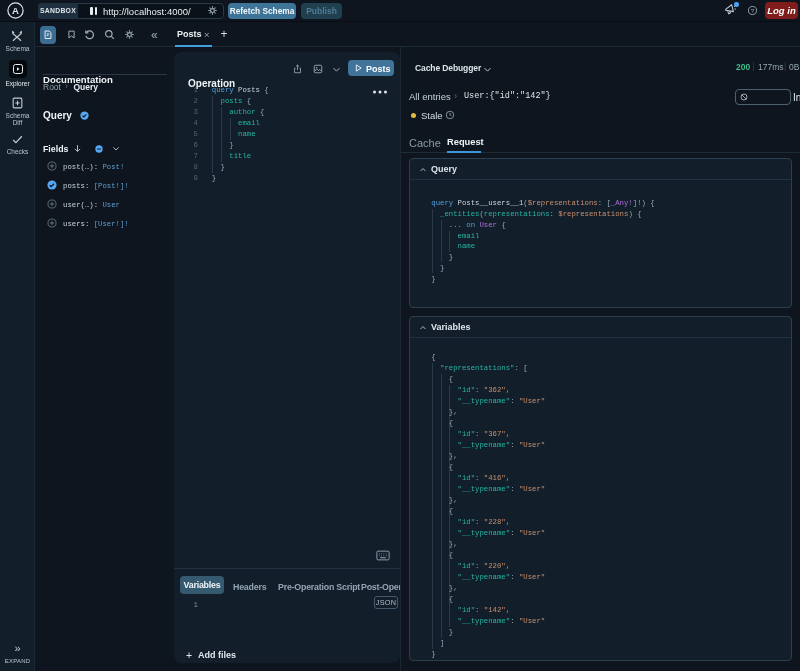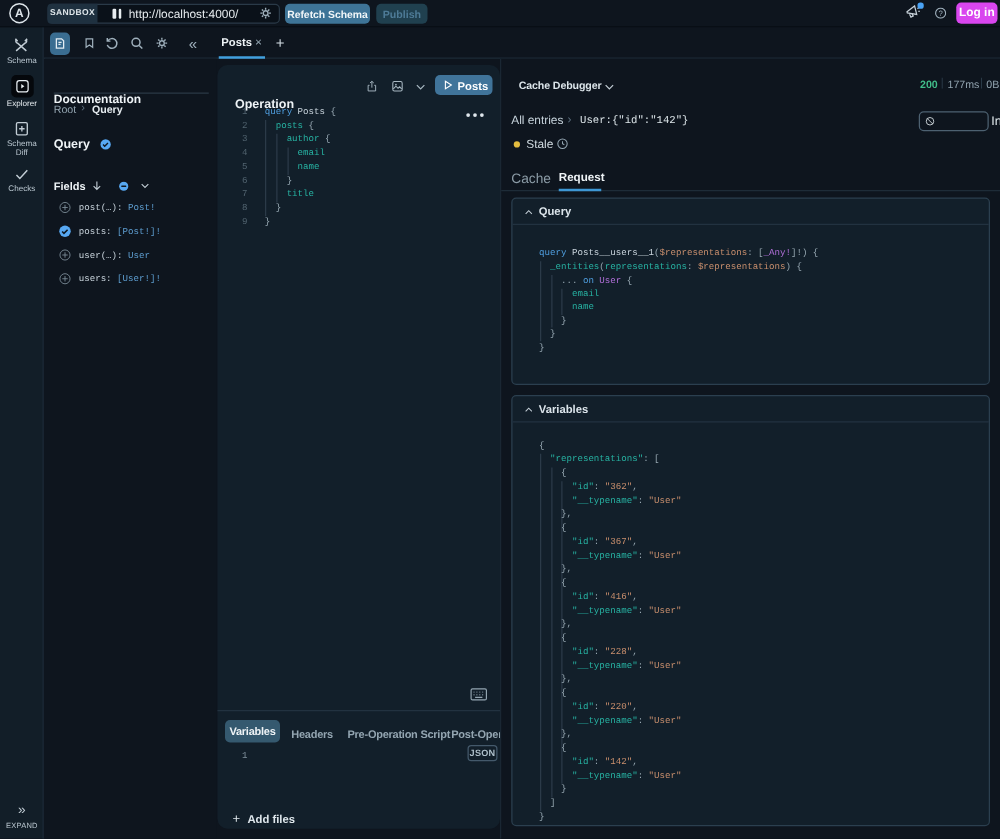--- a/index.html
+++ b/index.html
@@ -38,21 +38,21 @@
 <svg class="abs" style="left:724px;top:4px;" width="12" height="11" viewBox="0 0 24 22" fill="none" stroke="#c6d0d8" stroke-width="2">
   <path d="M3 9l14-6v14l-14-6z" transform="rotate(-14 10 9)"></path>
   <path d="M6 14l1 5 4-1-1-4" transform="rotate(-14 10 9)"></path>
   <path d="M20 6l2-2M21 10h3" stroke-width="1.8"></path>
 </svg>
 <div class="abs" style="left:734px;top:2px;width:4.6px;height:4.6px;border-radius:50%;background:#4aa3f5;"></div>
 <svg class="abs" style="left:748px;top:6px;" width="9" height="9" viewBox="0 0 13 13">
   <circle cx="6.5" cy="6.5" r="5.8" fill="none" stroke="#9fb0bc" stroke-width="1.3"></circle>
   <text x="6.5" y="9.8" font-size="9" fill="#9fb0bc" text-anchor="middle" font-family="Liberation Sans">?</text>
 </svg>
-<div class="abs" style="left:765px;top:2px;width:33px;height:17px;background:#d946ef;border-radius:4px;color:#fff;font-size:9.5px;font-weight:bold;text-align:center;line-height:17px;">Log in</div>
+<div class="abs" style="left:765px;top:2px;width:33px;height:17px;background:#7f1d1d;border-radius:4px;color:#fff;font-size:9.5px;font-weight:bold;text-align:center;line-height:17px;font-style:italic;">Log in</div>
 
 <div class="abs" style="left:35px;top:22px;width:765px;height:25px;background:#0e151e;border-bottom:1px solid #1d2b37;"></div>
 <div class="abs" style="left:39.5px;top:26px;width:16px;height:17.5px;background:#3a6d91;border-radius:4px;"></div>
 <svg class="abs" style="left:42.5px;top:29px;" width="10" height="11.5" viewBox="0 0 24 24" fill="none" stroke="#e4edf3" stroke-width="2.4">
   <path d="M5 3h10l4 4v14H5V3z"></path>
   <path d="M9 10h6M9 14h4"></path>
 </svg>
 <svg class="abs" style="left:67px;top:29px;" width="9" height="11" viewBox="0 0 24 24" fill="none" stroke="#9fb0bc" stroke-width="2.6">
   <path d="M5 3h14v18l-7-5-7 5V3z"></path>
 </svg>
@@ -194,21 +194,21 @@
   <rect x="1.5" y="1.5" width="21" height="15" rx="2"></rect>
   <path d="M5 6h1M9 6h1M13 6h1M17 6h1M5 9.5h1M9 9.5h1M13 9.5h1M17 9.5h1M7 13h10" stroke-width="1.8"></path>
 </svg>
 <div class="abs" style="left:174px;top:568px;width:226px;height:1px;background:#223240;"></div>
 
 <div class="abs" style="left:180px;top:576px;width:44px;height:18px;background:#35596f;border-radius:4px;color:#eef3f6;font-size:8.8px;font-weight:bold;text-align:center;line-height:18px;letter-spacing:-.2px;">Variables</div>
 <div class="abs" style="left:233px;top:582px;color:#93a5b1;font-size:8.8px;font-weight:bold;letter-spacing:-.2px;">Headers</div>
 <div class="abs" style="left:278px;top:582px;color:#93a5b1;font-size:8.8px;font-weight:bold;letter-spacing:-.2px;">Pre-Operation Script</div>
 <div class="abs" style="left:361px;top:582px;color:#93a5b1;font-size:8.8px;font-weight:bold;letter-spacing:-.2px;white-space:nowrap;">Post-Operation Script</div>
 <pre class="abs" style="left:186px;top:600px;width:12px;text-align:right;color:#7d8f9b;">1</pre>
-<div class="abs" style="left:374px;top:596px;width:24px;height:13px;border:1px solid #44596b;border-radius:3px;color:#aebfca;font-size:7.3px;font-weight:bold;text-align:center;line-height:12px;letter-spacing:.2px;">JSON</div>
+<div class="abs" style="left:374px;top:596px;width:24px;height:13px;border:1px solid #44596b;border-radius:3px;color:#aebfca;font-size:7.3px;font-weight:normal;text-align:center;line-height:12px;letter-spacing:.2px;">JSON</div>
 <div class="abs" style="left:186px;top:649px;color:#dfe7ec;font-size:10.5px;">+</div>
 <div class="abs" style="left:198px;top:650px;color:#dfe7ec;font-size:9px;font-weight:bold;">Add files</div>
 
 <div class="abs" style="left:400px;top:47px;width:400px;height:624px;background:#0e151e;border-left:1px solid #1a2733;"></div>
 <div class="abs" style="left:415px;top:63px;color:#dce5ea;font-size:8.5px;font-weight:bold;letter-spacing:-.1px;text-align:center;">Cache Debugger</div>
 <svg class="abs" style="left:483px;top:67px;" width="9" height="6" viewBox="0 0 24 16" fill="none" stroke="#c2cdd5" stroke-width="2.6">
   <path d="M4 3l8 8 8-8"></path>
 </svg>
 <div class="abs" style="left:736px;top:62px;color:#41bd8a;font-size:8.5px;font-weight:bold;">200</div>
 <div class="abs" style="left:752.5px;top:61px;color:#2c3d4a;font-size:9px;">|</div>

